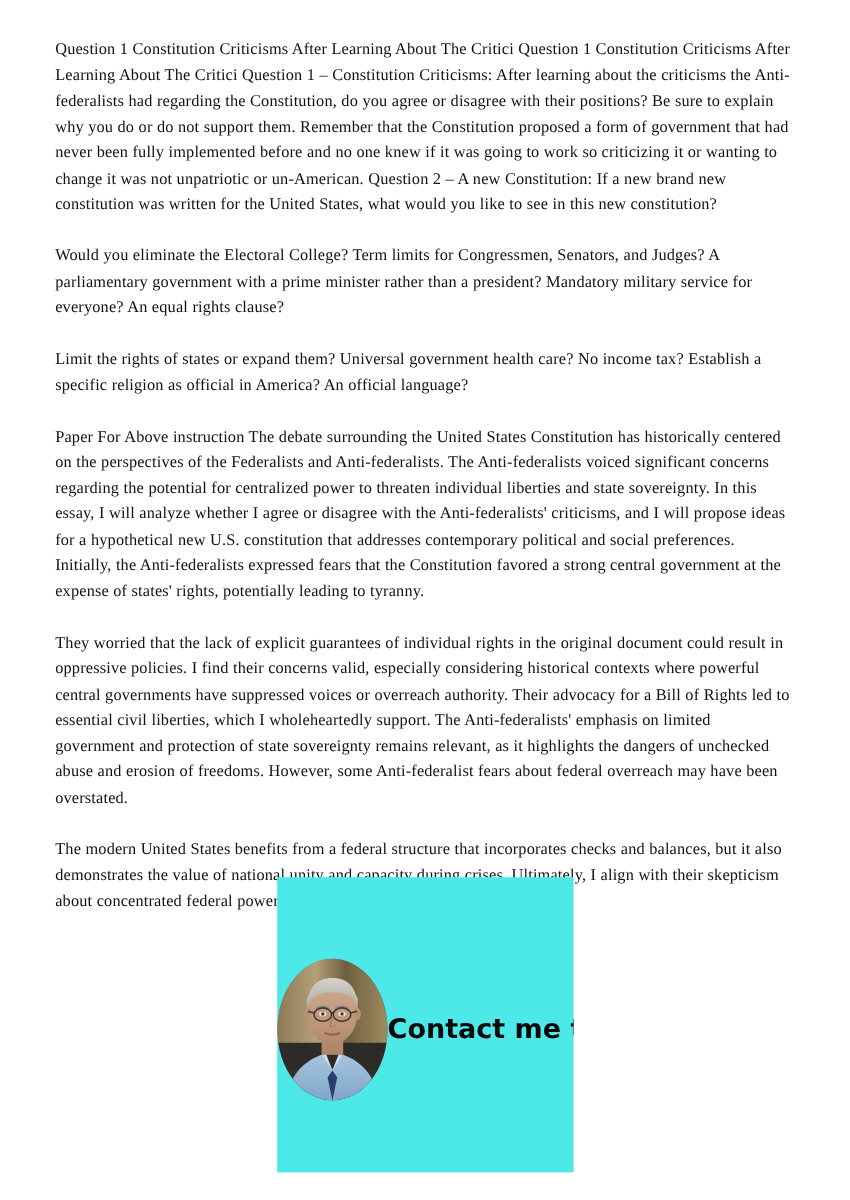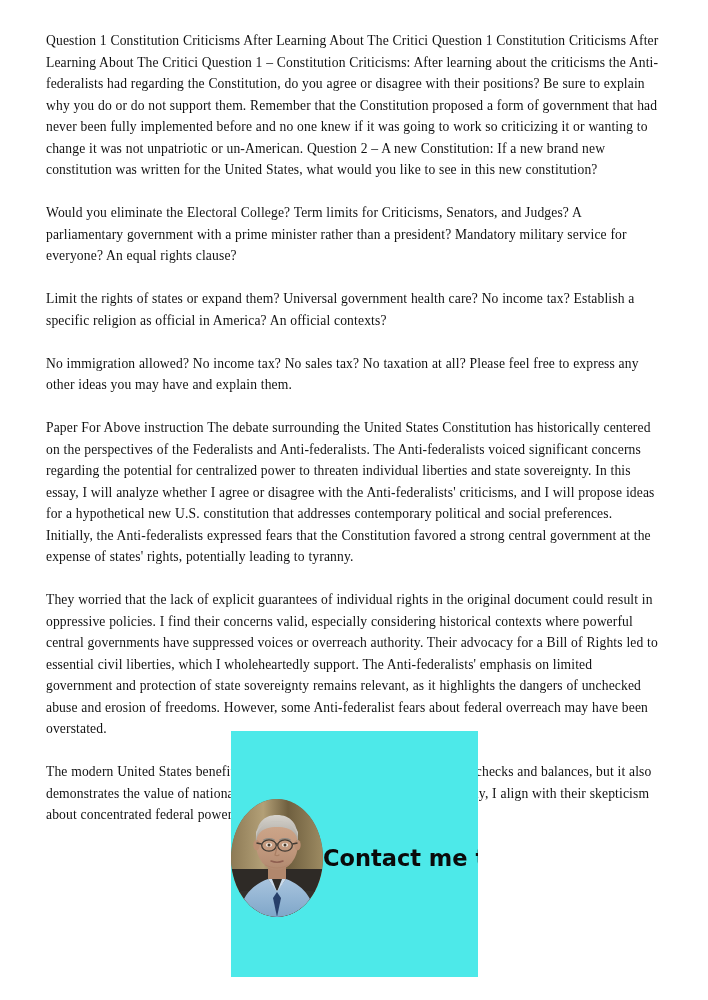--- a/index.html
+++ b/index.html
@@ -87,23 +87,22 @@
     letter-spacing: -0.2px;
   }
 </style>
 </head>
 <body>
 
 <div id="page">
 
   <div id="doc-body">
     <p class="para">Question 1 Constitution Criticisms After Learning About The Critici Question 1 Constitution Criticisms After Learning About The Critici Question 1 – Constitution Criticisms: After learning about the criticisms the Anti-federalists had regarding the Constitution, do you agree or disagree with their positions? Be sure to explain why you do or do not support them. Remember that the Constitution proposed a form of government that had never been fully implemented before and no one knew if it was going to work so criticizing it or wanting to change it was not unpatriotic or un-American. Question 2 – A new Constitution: If a new brand new constitution was written for the United States, what would you like to see in this new constitution?</p>
-    <p class="para">Would you eliminate the Electoral College? Term limits for Criticisms, Senators, and Judges? A parliamentary government with a prime minister rather than a president? Mandatory military service for everyone? An equal rights clause?</p>
-    <p class="para">Limit the rights of states or expand them? Universal government health care? No income tax? Establish a specific religion as official in America? An official contexts?</p>
-    <p class="para">No immigration allowed? No income tax? No sales tax? No taxation at all? Please feel free to express any other ideas you may have and explain them.</p>
+    <p class="para">Would you eliminate the Electoral College? Term limits for Congressmen, Senators, and Judges? A parliamentary government with a prime minister rather than a president? Mandatory military service for everyone? An equal rights clause?</p>
+    <p class="para">Limit the rights of states or expand them? Universal government health care? No income tax? Establish a specific religion as official in America? An official language?</p>
     <p class="para">Paper For Above instruction The debate surrounding the United States Constitution has historically centered on the perspectives of the Federalists and Anti-federalists. The Anti-federalists voiced significant concerns regarding the potential for centralized power to threaten individual liberties and state sovereignty. In this essay, I will analyze whether I agree or disagree with the Anti-federalists' criticisms, and I will propose ideas for a hypothetical new U.S. constitution that addresses contemporary political and social preferences. Initially, the Anti-federalists expressed fears that the Constitution favored a strong central government at the expense of states' rights, potentially leading to tyranny.</p>
     <p class="para">They worried that the lack of explicit guarantees of individual rights in the original document could result in oppressive policies. I find their concerns valid, especially considering historical contexts where powerful central governments have suppressed voices or overreach authority. Their advocacy for a Bill of Rights led to essential civil liberties, which I wholeheartedly support. The Anti-federalists' emphasis on limited government and protection of state sovereignty remains relevant, as it highlights the dangers of unchecked abuse and erosion of freedoms. However, some Anti-federalist fears about federal overreach may have been overstated.</p>
     <p class="para">The modern United States benefits from a federal structure that incorporates checks and balances, but it also demonstrates the value of national unity and capacity during crises. Ultimately, I align with their skepticism about concentrated federal power, but recognize the</p>
   </div>
 
   <div id="contact-overlay" style="background: rgb(77, 233, 233);">
 
     <div id="avatar">
       <svg viewBox="0 0 92 118" preserveAspectRatio="xMidYMid slice">
         <defs>

